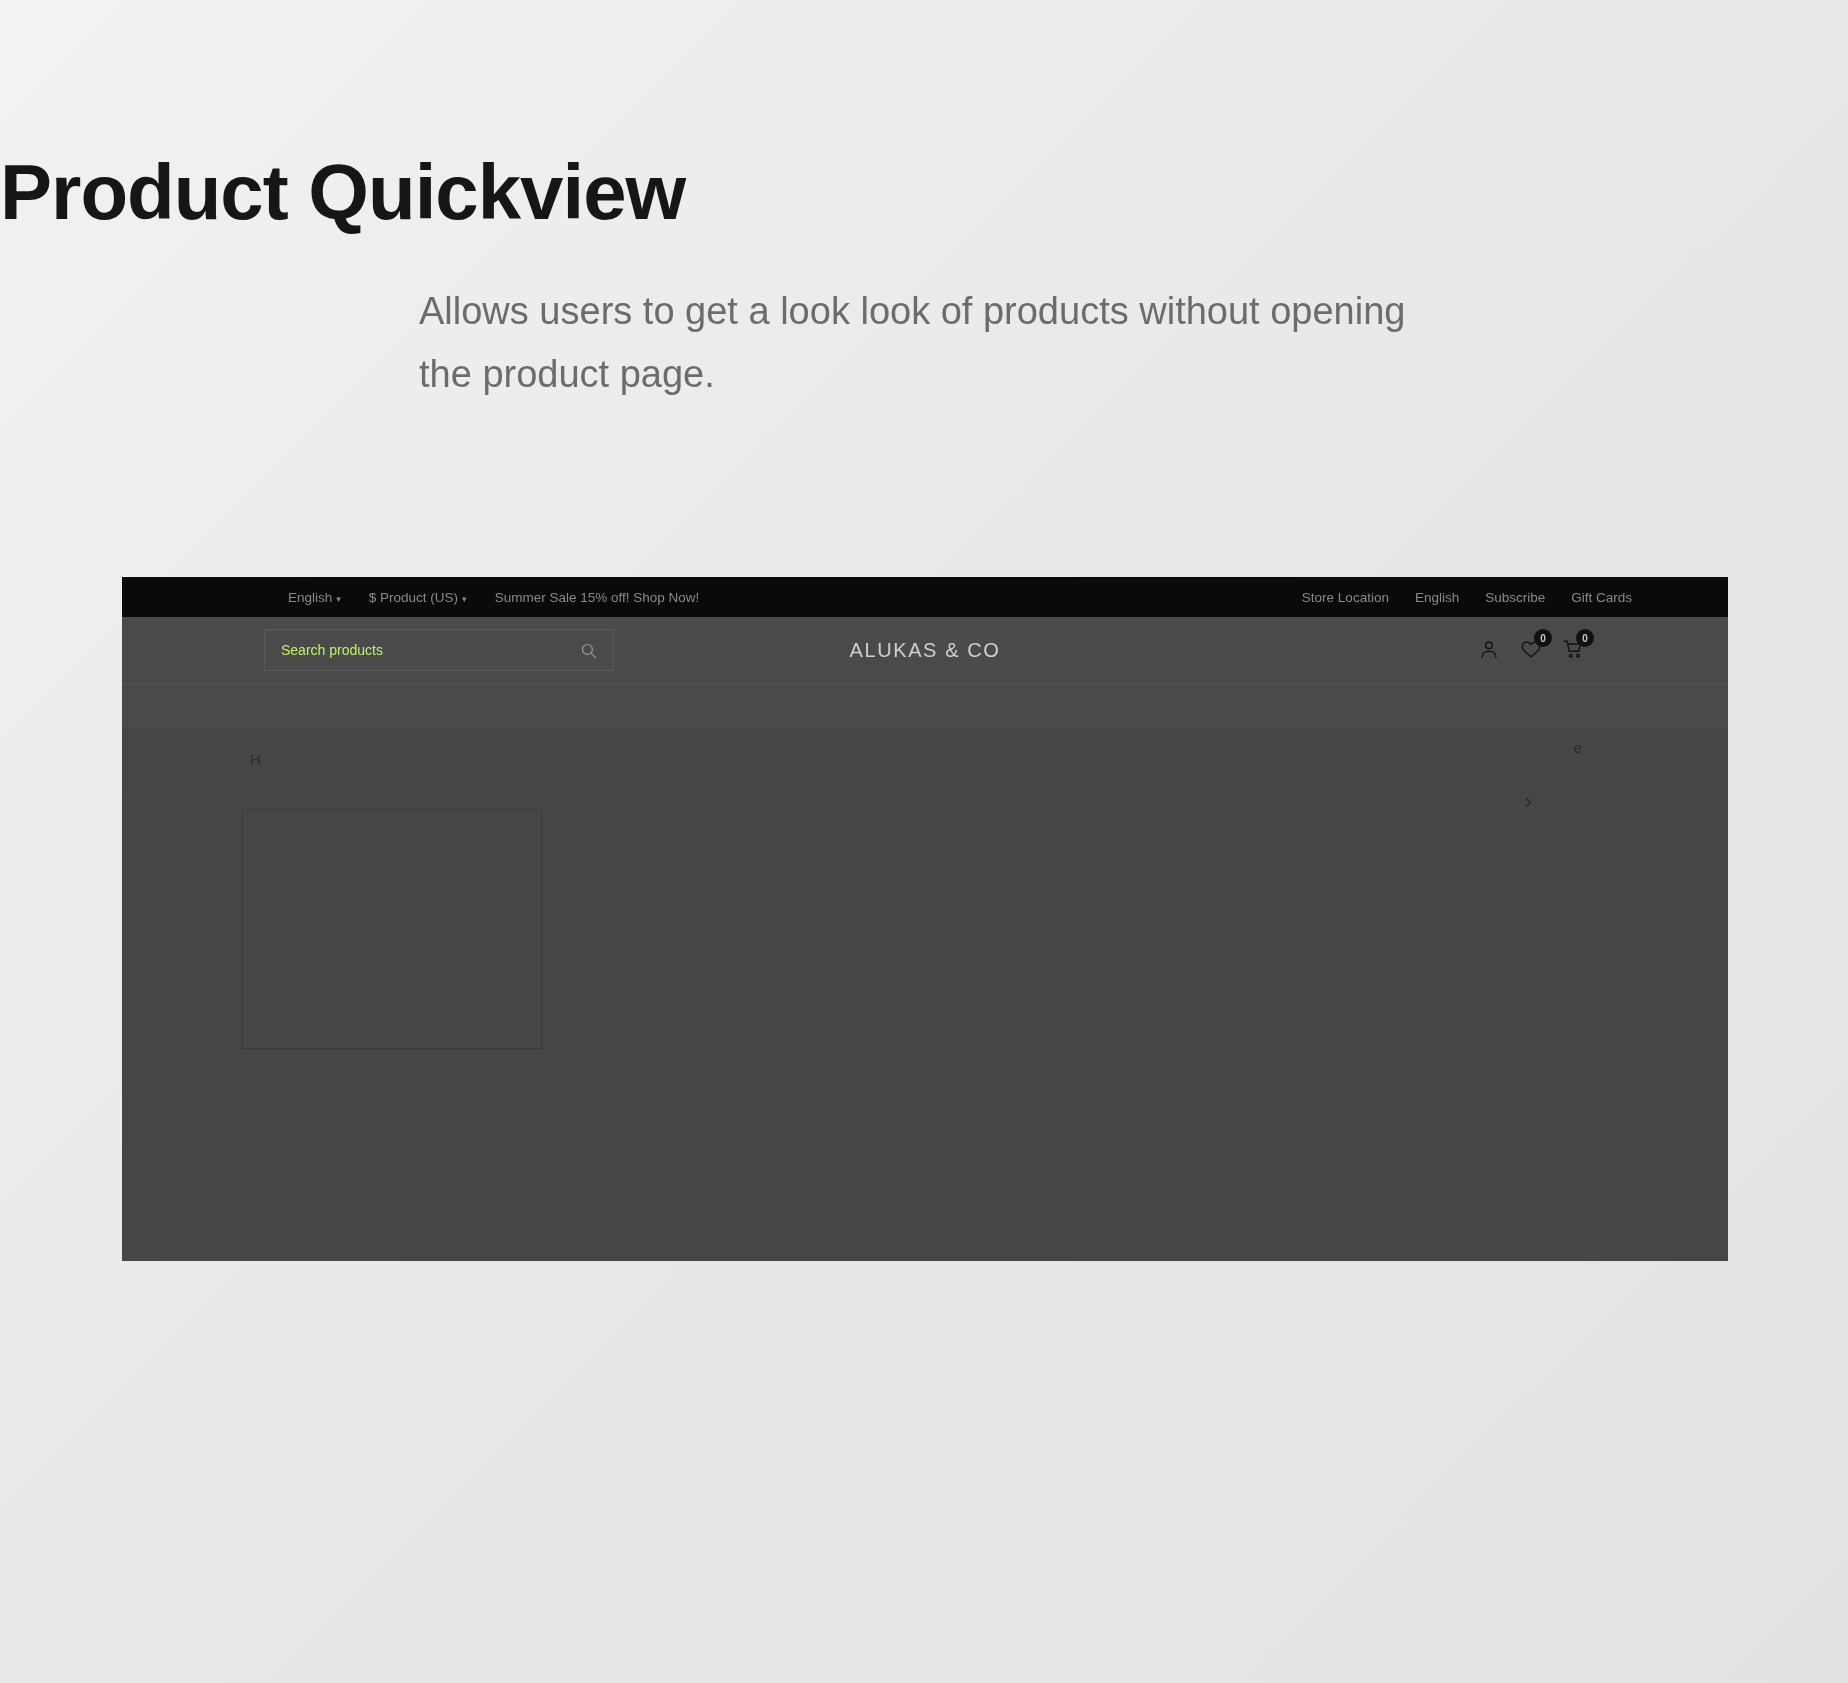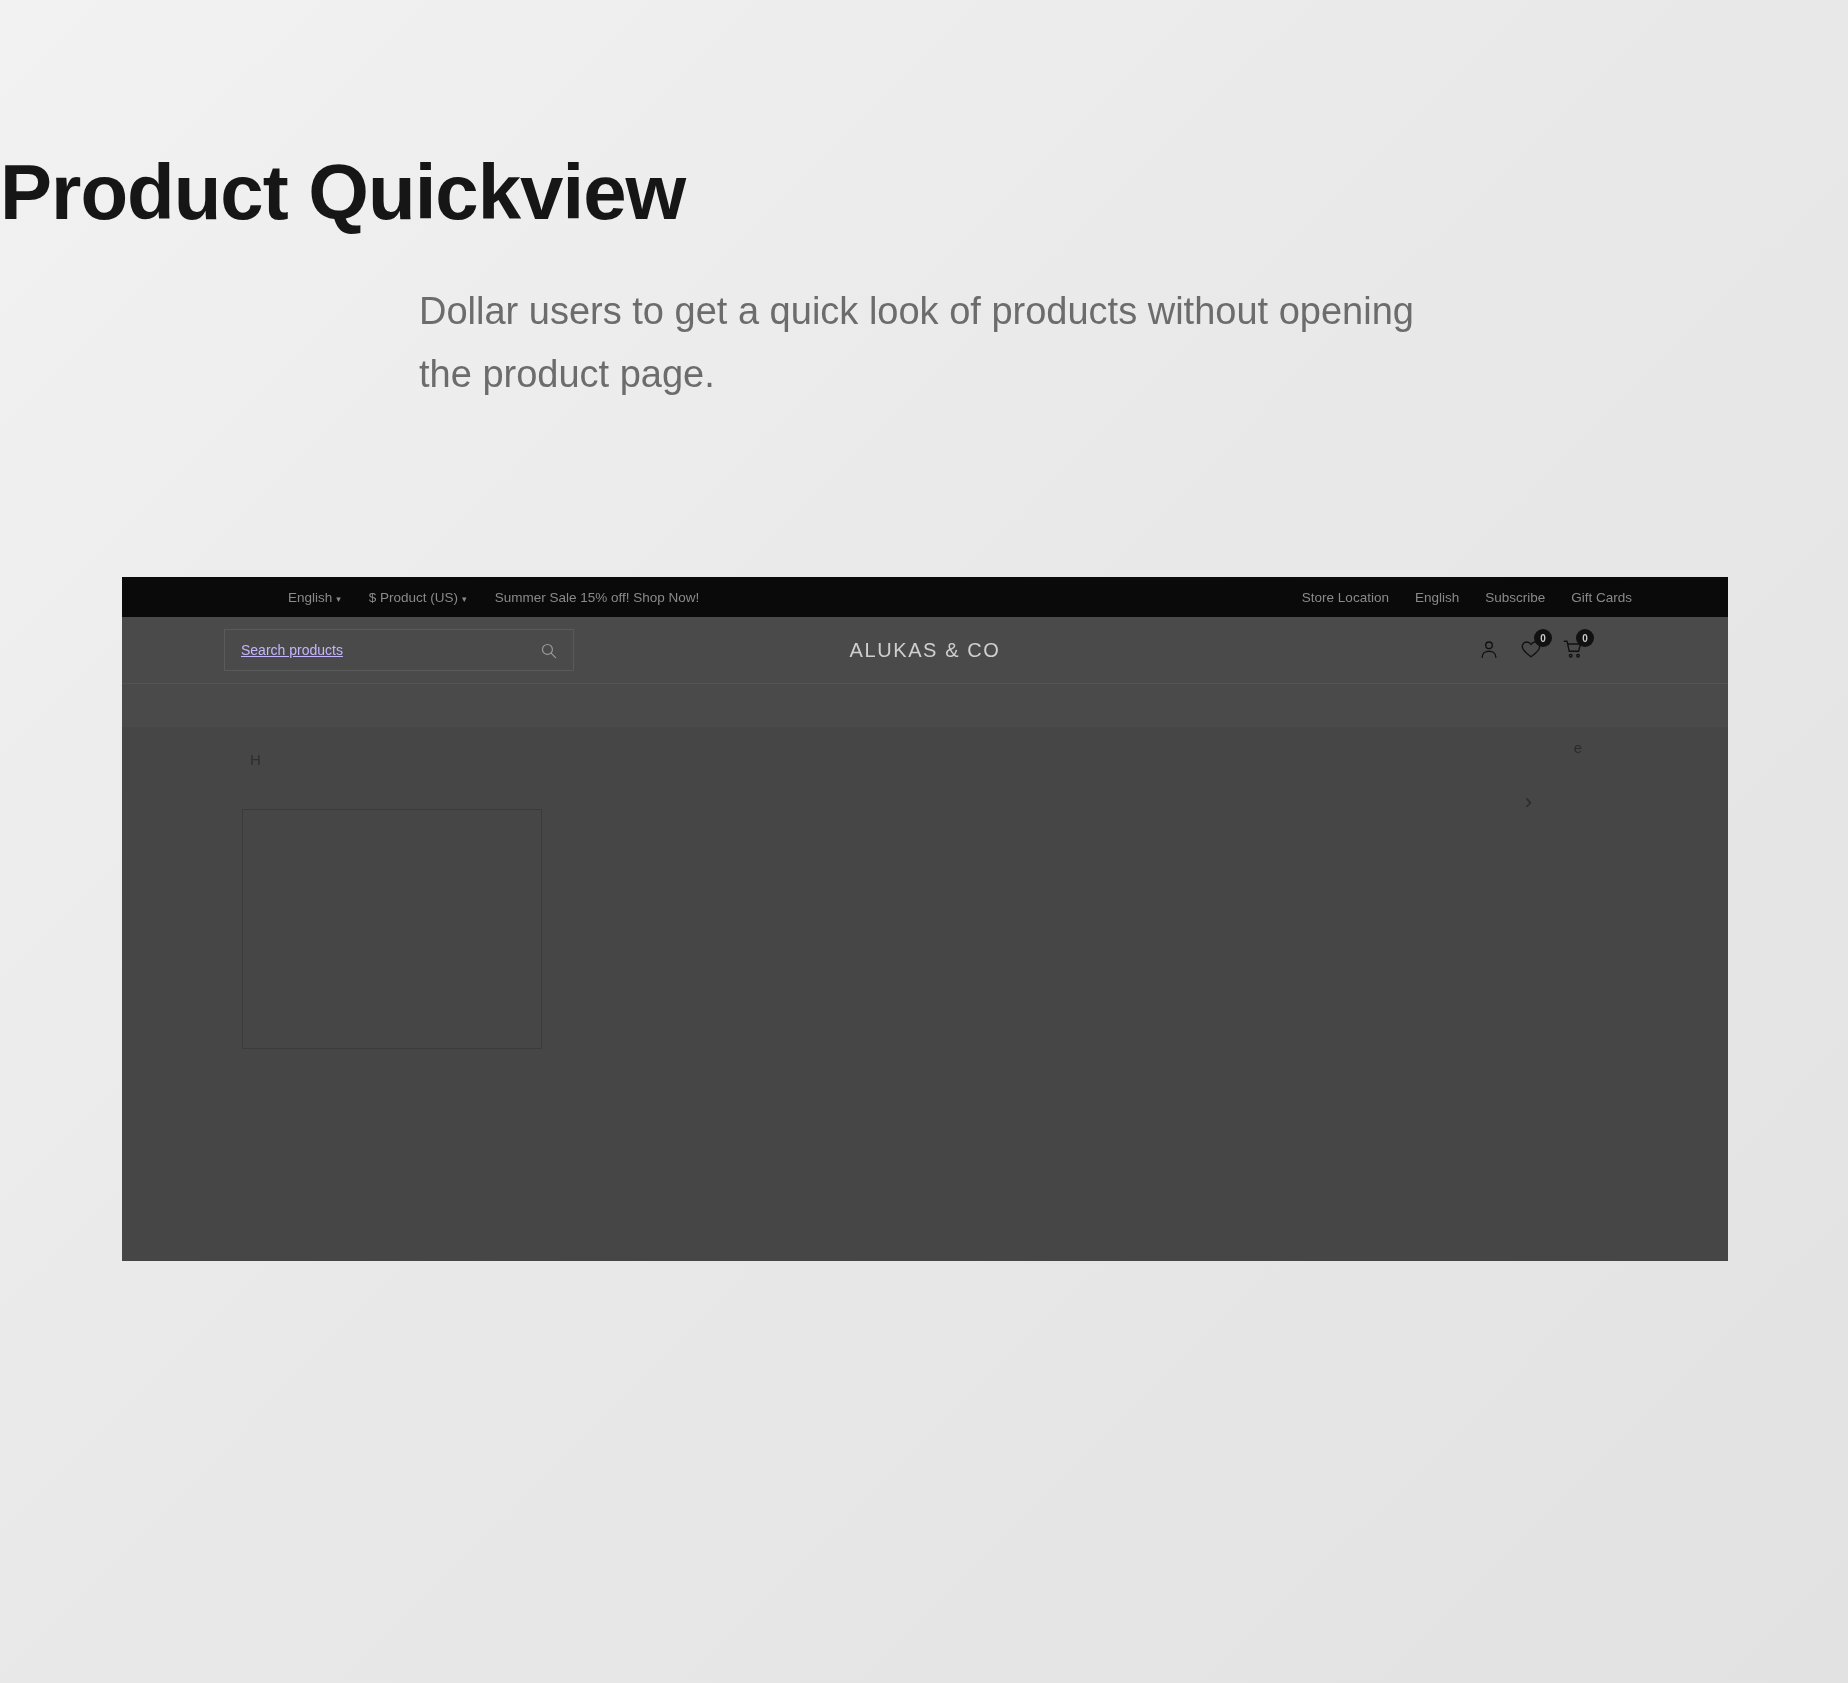--- a/index.html
+++ b/index.html
@@ -64,30 +64,29 @@
 
   .header {
     height: 66px;
     background: #4a4a4a;
     display: flex;
     align-items: center;
     padding: 0 38px;
     position: relative;
   }
   .search-box {
-    margin-left: 64px;
+    margin-left: 104px;
     width: 350px;
     height: 42px;
     border: 1px solid #5a5a5a;
     display: flex;
     align-items: center;
     padding: 0 16px;
-    color: #c4b5fd;
+    color: #bef264;
     font-size: 14px;
-    text-decoration: underline;
   }
   .search-box .ph { flex: 1; }
   .search-icon svg { display: block; }
   .brand {
     position: absolute;
     left: 50%;
     transform: translateX(-50%);
     font-size: 20px;
     letter-spacing: 1.6px;
     color: #cfcfcf;
@@ -157,21 +156,21 @@
     top: 12px;
     color: #2b2b2b;
     font-size: 15px;
   }
 </style>
 </head>
 <body>
 
 <div class="page-head">
   <h1 class="page-title">Product Quickview</h1>
-  <p class="page-subtitle">Dollar users to get a quick look of products without opening the product page.</p>
+  <p class="page-subtitle">Allows users to get a look look of products without opening the product page.</p>
 </div>
 
 <div class="site-frame">
 
   <div class="topbar">
     <div class="topbar-left">
       <span><span>English</span><span class="caret">▾</span></span>
       <span><span>$ Product (US)</span><span class="caret">▾</span></span>
       <span>Summer Sale 15% off! Shop Now!</span>
     </div>

